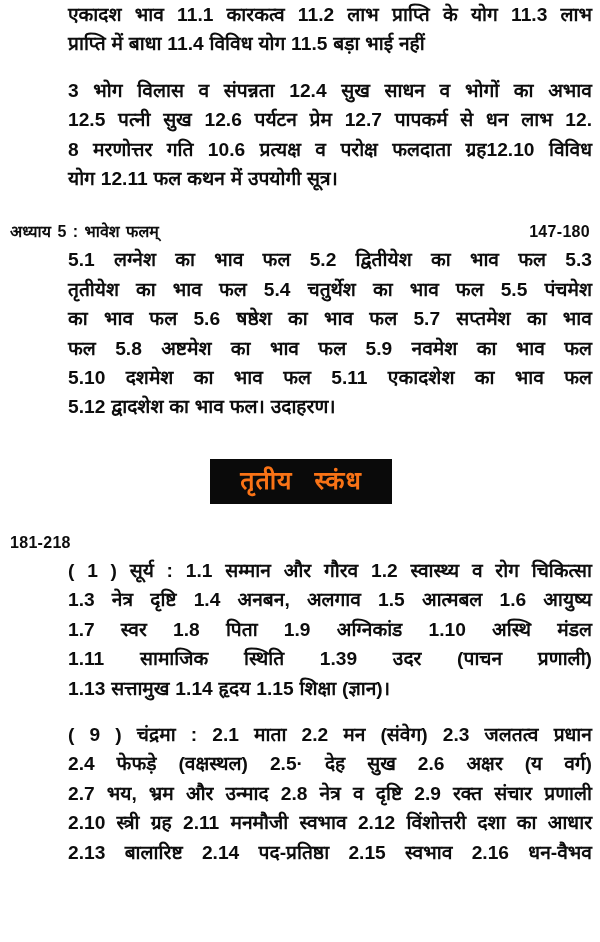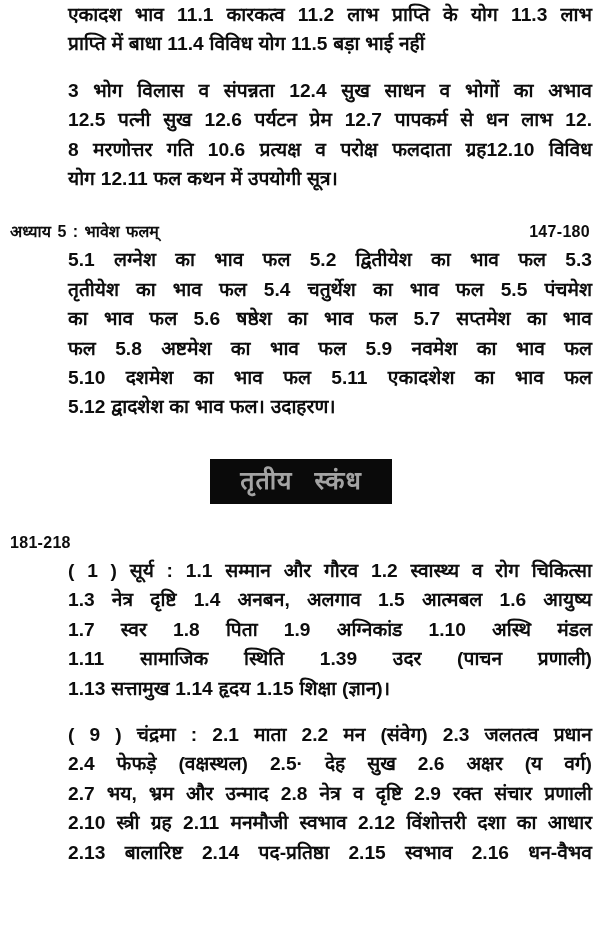--- a/index.html
+++ b/index.html
@@ -73,21 +73,21 @@
   }
 
   
   .banner-wrap {
     display: flex;
     justify-content: center;
     align-items: center;
   }
   .banner {
     background: #0a0a0a;
-    color: #a3a3a3;
+    color: #f97316;
     font-size: 25px;
     font-weight: 700;
     line-height: 1;
     padding: 9px 30px 11px 30px;
     letter-spacing: 1px;
     word-spacing: 14px;
     display: inline-block;
     white-space: nowrap;
   }
 

